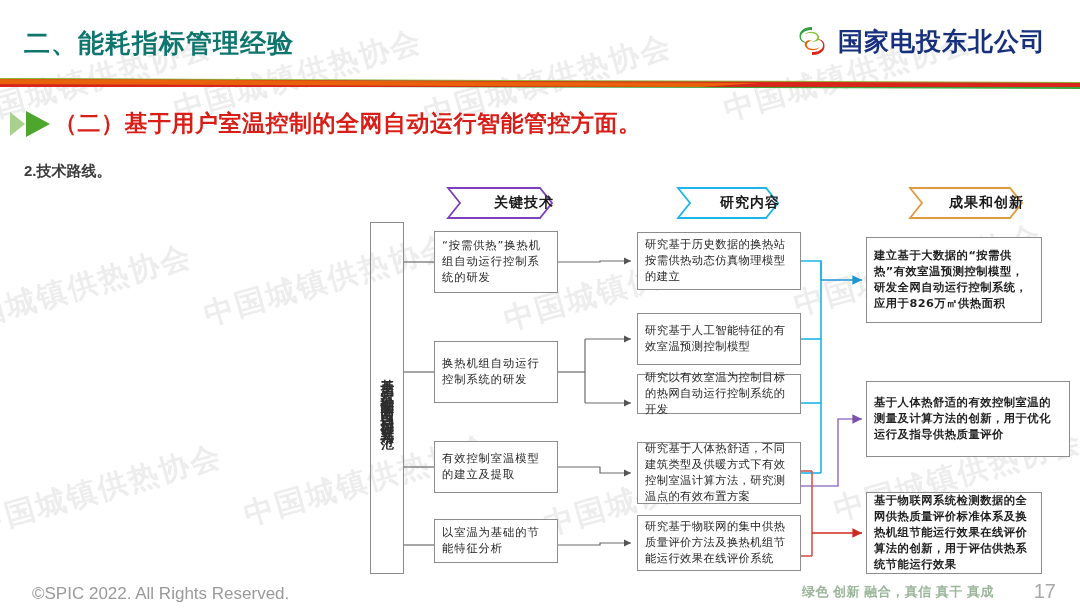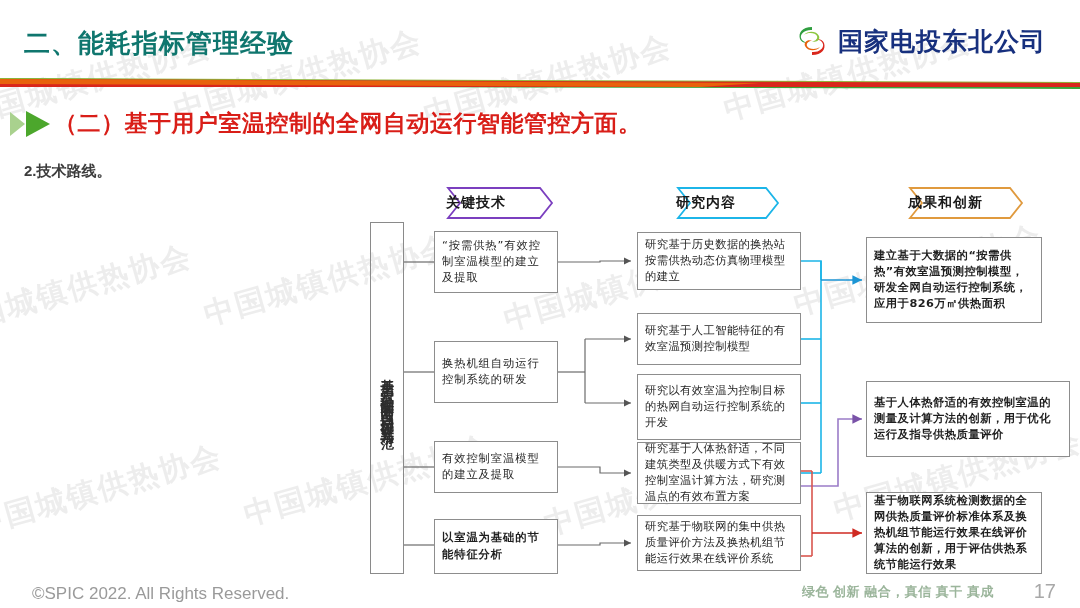--- a/index.html
+++ b/index.html
@@ -109,21 +109,21 @@
     color: #2d2d2d;
     letter-spacing: 3.0px;
     line-height: 1;
     font-family: "DejaVu Sans", sans-serif;
   }
 
   
   .chev {
     position: absolute;
     height: 34px;
-    display: flex; align-items: center; justify-content: flex-start;
+    display: flex; align-items: center; justify-content: flex-end;
   }
   .chev svg { position: absolute; left: 0; top: 0; }
   .chev span {
     position: relative;
     font-size: 14px; font-weight: bold; color: #1a1a1a;
     letter-spacing: 1px;
   }
 
   
   .fbox {
@@ -294,38 +294,38 @@
       <div class="chev" style="left: 908px; top: 186px; width: 116px;">
         <svg width="116" height="34" viewBox="0 0 116 34">
           <path d="M2,2 L102,2 L114,17 L102,32 L2,32 L14,17 Z" fill="none" stroke="#e09a3e" stroke-width="1.8"></path>
         </svg>
         <span>成果和创新</span>
       </div>
     </div>
 
   <div id="box-layer">
       <div class="fbox c2" style="left: 434px; top: 231px; width: 124px; height: 62px;">
-        <span>“按需供热”有效控制室温模型的建立及提取</span>
+        <span>“按需供热”换热机组自动运行控制系统的研发</span>
       </div>
       <div class="fbox c2" style="left: 434px; top: 341px; width: 124px; height: 62px;">
         <span>换热机组自动运行控制系统的研发</span>
       </div>
       <div class="fbox c2" style="left: 434px; top: 441px; width: 124px; height: 52px;">
         <span>有效控制室温模型的建立及提取</span>
       </div>
-      <div class="fbox c2" style="left: 434px; top: 519px; width: 124px; height: 55px; font-weight: bold;">
+      <div class="fbox c2" style="left: 434px; top: 519px; width: 124px; height: 44px;">
         <span>以室温为基础的节能特征分析</span>
       </div>
       <div class="fbox c3" style="left: 637px; top: 232px; width: 164px; height: 58px;">
         <span>研究基于历史数据的换热站按需供热动态仿真物理模型的建立</span>
       </div>
       <div class="fbox c3" style="left: 637px; top: 313px; width: 164px; height: 52px; justify-content: flex-end;">
         <span>研究基于人工智能特征的有效室温预测控制模型</span>
       </div>
-      <div class="fbox c3" style="left: 637px; top: 374px; width: 164px; height: 66px;">
+      <div class="fbox c3" style="left: 637px; top: 374px; width: 164px; height: 40px;">
         <span>研究以有效室温为控制目标的热网自动运行控制系统的开发</span>
       </div>
       <div class="fbox c3" style="left: 637px; top: 442px; width: 164px; height: 62px;">
         <span>研究基于人体热舒适，不同建筑类型及供暖方式下有效控制室温计算方法，研究测温点的有效布置方案</span>
       </div>
       <div class="fbox c3" style="left: 637px; top: 515px; width: 164px; height: 56px;">
         <span>研究基于物联网的集中供热质量评价方法及换热机组节能运行效果在线评价系统</span>
       </div>
       <div class="fbox c4" style="left: 866px; top: 237px; width: 176px; height: 86px;">
         <span>建立基于大数据的“按需供热”有效室温预测控制模型，研发全网自动运行控制系统，应用于826万㎡供热面积</span>

